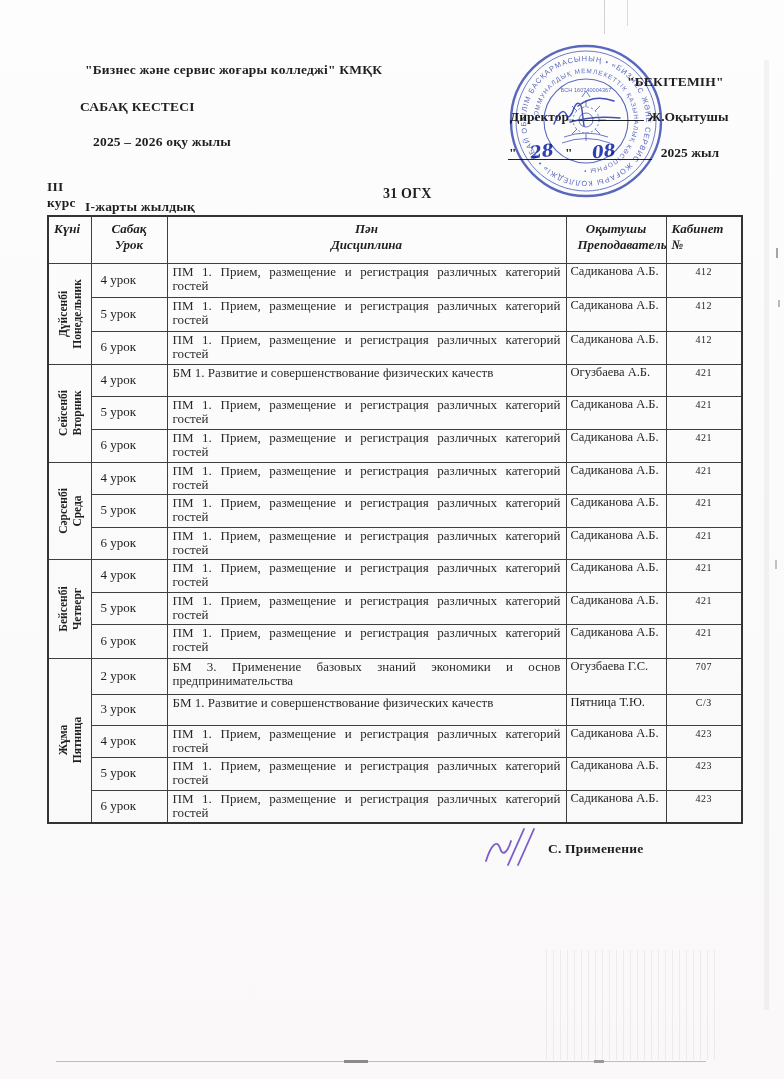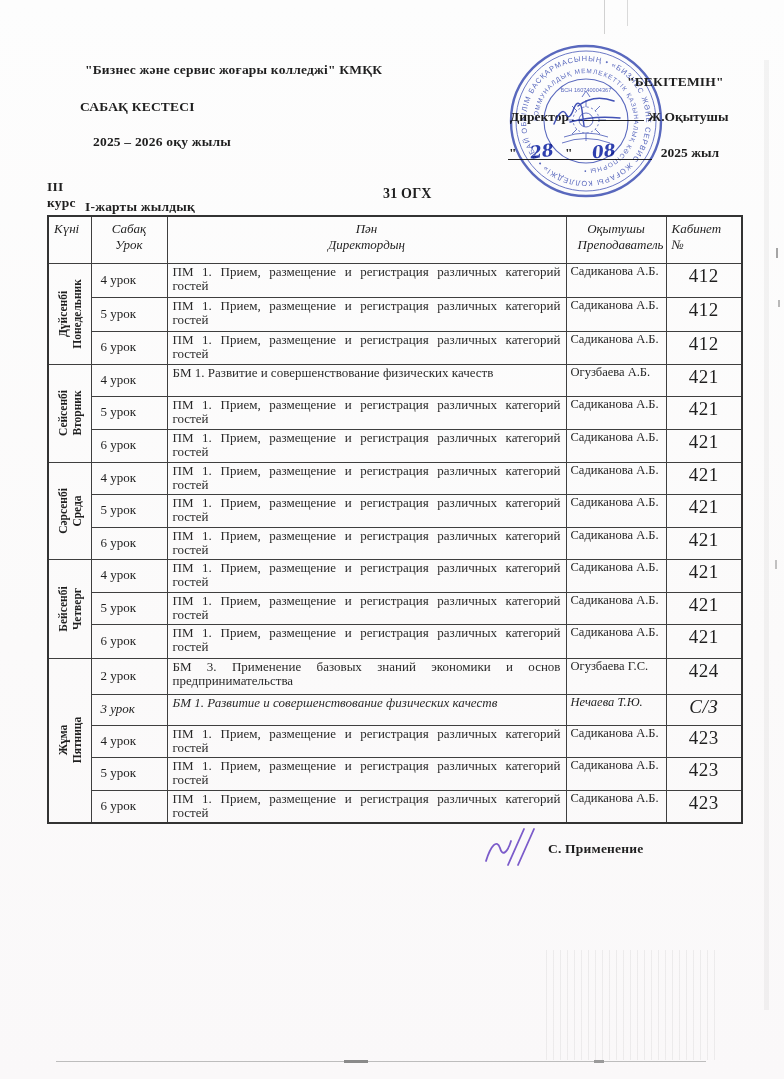--- a/index.html
+++ b/index.html
@@ -17,27 +17,27 @@
   .date-line{font-size:13.5px;font-weight:bold;white-space:nowrap;}
   .date-underline{position:absolute;left:508px;top:159px;width:144px;border-bottom:1.4px solid #222;}
   .hand{font-family:"DejaVu Serif",serif;font-style:italic;color:#2e3fae;font-size:17px;
         display:inline-block;transform:rotate(-7deg);}
   .quote{font-size:13.5px;font-weight:bold;color:#222;}
   
   table.sched{border-collapse:collapse;table-layout:fixed;width:694px;
     font-size:13px;line-height:1.1;}
   table.sched td,table.sched th{border:1px solid #3f3f3f;overflow:hidden;}
   table.sched{border:2px solid #333;}
-  th{font-style:italic;font-weight:normal;font-size:13px;line-height:1.25;vertical-align:top;padding:4px 11px;}
+  th{font-style:italic;font-weight:bold;font-size:13px;line-height:1.25;vertical-align:top;padding:4px 11px;}
   th.th-day{text-align:left;padding-left:5px;}
   th.th-cab{text-align:left;padding-left:5px;}
   td.lesson{padding:2px 2px 2px 9px;vertical-align:middle;font-size:13px;}
   td.subj{padding:1px 5px;vertical-align:top;text-align:justify;color:#2a2a2a;}
   td.teach{padding:1px 4px;vertical-align:top;font-size:12.5px;}
-  td.cab{padding:2px 2px;vertical-align:top;text-align:center;font-size:19px;letter-spacing:.5px;}
+  td.cab{padding:2px 2px;vertical-align:top;text-align:center;font-size:10px;letter-spacing:.5px;}
   td.day{position:relative;}
   .vtext{position:absolute;top:50%;left:50%;transform:translate(-50%,-50%) rotate(-90deg);
     text-align:center;font-weight:bold;font-size:11.5px;line-height:1.25;}
   .vtext span{display:block;white-space:nowrap;}
   
   .stamp{mix-blend-mode:multiply;opacity:.85;}
   
   .artifact{pointer-events:none;}
 </style>
 </head>
@@ -114,21 +114,21 @@
       <col style="width:43px">
           <col style="width:76px">
           <col style="width:399px">
           <col style="width:100px">
           <col style="width:76px">
     </colgroup>
     <thead>
       <tr style="height:47px;">
         <th class="th-day">Күні</th>
         <th><span>Сабақ</span><br><span>Урок</span></th>
-        <th><span>Пән</span><br><span>Директордың</span></th>
+        <th><span>Пән</span><br><span>Дисциплина</span></th>
         <th><span>Оқытушы</span><br><span>Преподаватель</span></th>
         <th class="th-cab"><span>Кабинет</span><br><span>№</span></th>
       </tr>
     </thead>
     <tbody>
 
       <tr style="height:34px;">
         <td class="day" rowspan="3">
           <div class="vtext">
                 <span>Дүйсенбі</span>
@@ -231,26 +231,26 @@
       <tr style="height:36px;">
         <td class="day" rowspan="5">
           <div class="vtext">
                 <span>Жұма</span>
                 <span>Пятница</span>
               </div>
             </td>
         <td class="lesson">2 урок</td>
         <td class="subj">БМ 3. Применение базовых знаний экономики и основ предпринимательства</td>
         <td class="teach">Огузбаева Г.С.</td>
-        <td class="cab">424</td>
-      </tr>
-      <tr style="height:31px;font-style:italic;">
+        <td class="cab">707</td>
+      </tr>
+      <tr style="height:31px;">
         <td class="lesson">3 урок</td>
         <td class="subj">БМ 1. Развитие и совершенствование физических качеств</td>
-        <td class="teach">Нечаева Т.Ю.</td>
+        <td class="teach">Пятница Т.Ю.</td>
         <td class="cab">С/З</td>
       </tr>
       <tr style="height:32px;">
         <td class="lesson">4 урок</td>
         <td class="subj">ПМ 1. Прием, размещение и регистрация различных категорий гостей</td>
         <td class="teach">Садиканова А.Б.</td>
         <td class="cab">423</td>
       </tr>
       <tr style="height:33px;">
         <td class="lesson">5 урок</td>

